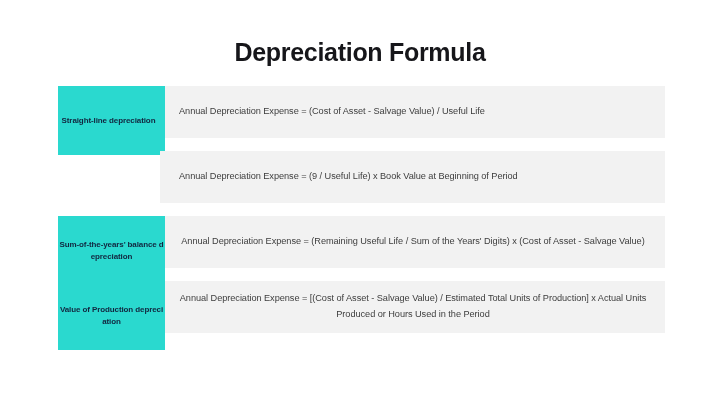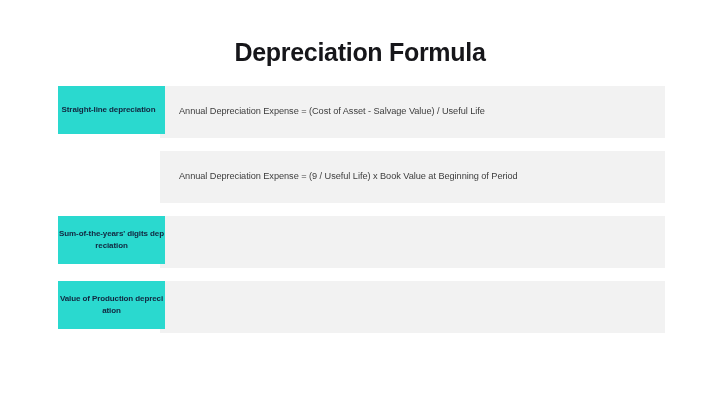--- a/index.html
+++ b/index.html
@@ -48,21 +48,21 @@
     top: 0;
     width: 505px;
     height: 52px;
     background: #f2f2f2;
   }
   .row-label {
     position: absolute;
     left: 58px;
     top: 0;
     width: 107px;
-    height: 48px;
+    height: 69px;
     background: #2ad9cf;
     display: flex;
     align-items: center;
     justify-content: center;
     box-sizing: border-box;
   }
   .row-label span {
     display: block;
     width: 120px;
     margin-left: -6px;
@@ -127,25 +127,31 @@
     <div class="row row-2">
       <div class="row-band"></div>
       <div class="row-formula">
         <span>Annual Depreciation Expense = (9 / Useful Life) x Book Value at Beginning of Period</span>
       </div>
     </div>
 
     <div class="row row-3">
       <div class="row-band"></div>
       <div class="row-label">
-        <span>Sum-of-the-years' digits depreciation</span>
+        <span>Sum-of-the-years' balance depreciation</span>
+      </div>
+      <div class="row-formula">
+        <span>Annual Depreciation Expense = (Remaining Useful Life / Sum of the Years' Digits) x (Cost of Asset - Salvage Value)</span>
       </div>
     </div>
 
     <div class="row row-4">
       <div class="row-band"></div>
       <div class="row-label">
         <span>Value of Production depreciation</span>
       </div>
+      <div class="row-formula">
+        <span>Annual Depreciation Expense = [(Cost of Asset - Salvage Value) / Estimated Total Units of Production] x Actual Units Produced or Hours Used in the Period</span>
+      </div>
     </div>
 
   </div>
 </div>
 
 </body></html>

